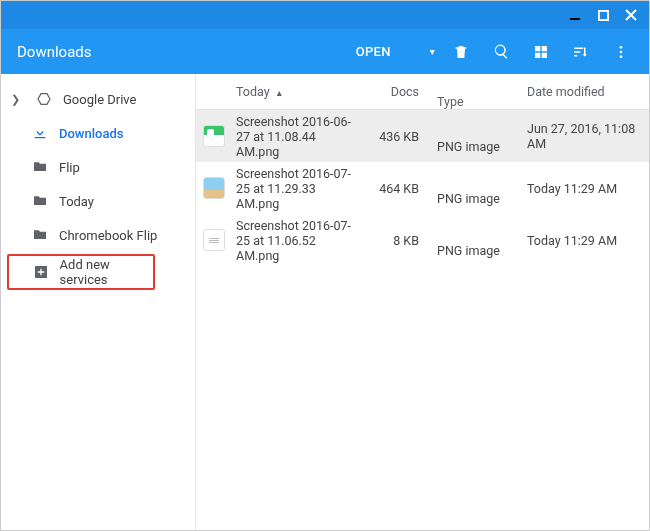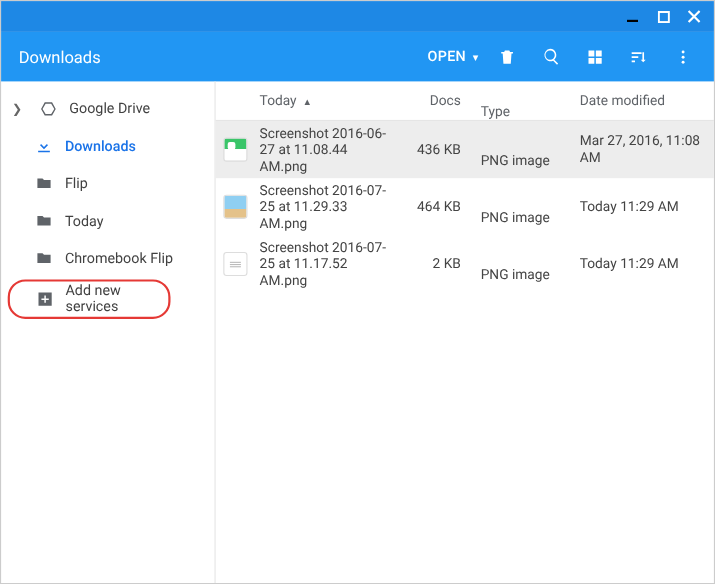--- a/index.html
+++ b/index.html
@@ -28,21 +28,21 @@
     background: #2196f3;
     display:flex;
     align-items:center;
     color:#fff;
     padding: 0 8px 0 16px;
   }
   .toolbar .title { font-size: 15px; font-weight:400; flex:0 0 auto; }
   .toolbar .spacer { flex:1; }
   .toolbar .open-btn {
     display:flex; align-items:center; font-size:13px; font-weight:500;
-    padding: 0 6px; height:36px; letter-spacing:.3px;
+    padding: 0 6px; height:36px; letter-spacing:.3px;gap:33px;
   }
   .toolbar .open-btn .caret { margin-left:6px; font-size:10px;}
   .toolbar .icon-btn {
     width:40px; height:45px; display:flex; align-items:center; justify-content:center;
   }
   .toolbar svg { fill:#fff; }
   .content {
     display:flex;
     height: calc(531px - 28px - 45px);
   }
@@ -60,21 +60,21 @@
     gap: 10px;
   }
   .side-item.child { padding-left: 30px; }
   .side-item .icon { width:18px; height:18px; display:flex; align-items:center; justify-content:center; }
   .side-item.active { color:#1a73e8; font-weight:500; }
   .side-item.active svg{ fill:#1a73e8;}
   .side-item svg { fill:#5f6368; }
   .side-item .chev { width:12px; color:#666; font-size:11px; margin-right:2px;}
   .side-item.top { padding-left:10px; }
   .highlight-box {
-    border:2px solid #e53935; border-radius:16px;
+    border:2px solid #e53935; border-radius:2px;
     margin: 2px 40px 0 6px;
   }
   .highlight-box .side-item { padding-left: 24px; height:32px;}
   .filegrid {
     flex:1;
     display:flex; flex-direction:column;
   }
   .header-row, .file-row {
     display:flex; align-items:center;
     font-size: 12.5px;
@@ -237,41 +237,41 @@
       <div class="col-date">Date modified</div>
     </div>
 
     <div class="file-row selected">
       <div class="col-icon">
           <div class="thumb t1"></div>
         </div>
       <div class="col-name">Screenshot 2016-06-27 at 11.08.44 AM.png</div>
       <div class="col-size">436 KB</div>
       <div class="col-type">PNG image</div>
-      <div class="col-date">Mar 27, 2016, 11:08 AM</div>
+      <div class="col-date">Jun 27, 2016, 11:08 AM</div>
     </div>
 
     <div class="file-row">
       <div class="col-icon">
           <div class="thumb t2"></div>
         </div>
       <div class="col-name">Screenshot 2016-07-25 at 11.29.33 AM.png</div>
       <div class="col-size">464 KB</div>
       <div class="col-type">PNG image</div>
       <div class="col-date">Today 11:29 AM</div>
     </div>
 
     <div class="file-row">
       <div class="col-icon">
           <div class="thumb t3">
             <span></span>
             <span></span>
             <span></span>
           </div>
         </div>
-      <div class="col-name">Screenshot 2016-07-25 at 11.17.52 AM.png</div>
-      <div class="col-size">2 KB</div>
+      <div class="col-name">Screenshot 2016-07-25 at 11.06.52 AM.png</div>
+      <div class="col-size">8 KB</div>
       <div class="col-type">PNG image</div>
       <div class="col-date">Today 11:29 AM</div>
     </div>
 
   </div>
 </div>
 
 </body></html>

